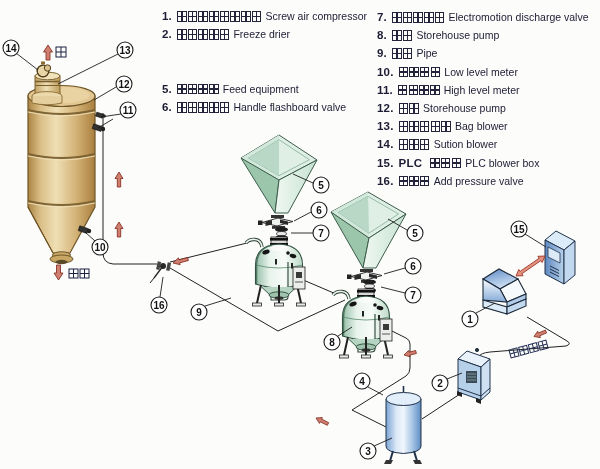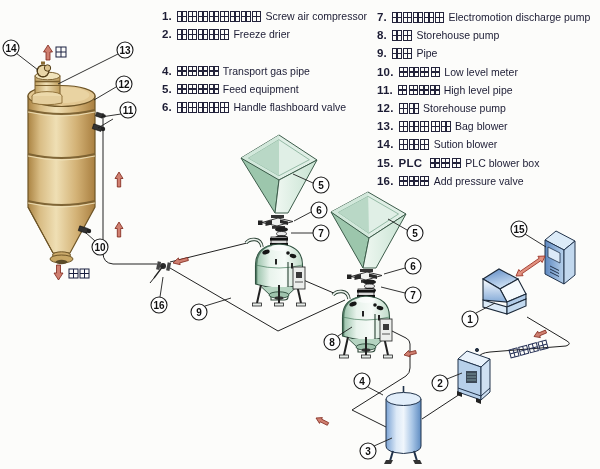--- a/index.html
+++ b/index.html
@@ -331,25 +331,24 @@
       <text x="440" y="386.6" font-size="10" font-weight="bold" text-anchor="middle" fill="#111">2</text>
 <line x1="374" y1="446" x2="392" y2="438" stroke="#1c1c1c" stroke-width="0.9"></line>
       <circle cx="368" cy="451" r="8" fill="#ffffff" stroke="#1c1c1c" stroke-width="1.1"></circle>
       <text x="368" y="454.6" font-size="10" font-weight="bold" text-anchor="middle" fill="#111">3</text>
 <line x1="368" y1="387" x2="383" y2="395" stroke="#1c1c1c" stroke-width="0.9"></line>
       <circle cx="362" cy="381" r="8" fill="#ffffff" stroke="#1c1c1c" stroke-width="1.1"></circle>
       <text x="362" y="384.6" font-size="10" font-weight="bold" text-anchor="middle" fill="#111">4</text>
 </svg>
 <div class="L" style="left:162px;top:10.0px"><b>1.</b><span class="c"></span><span class="c"></span><span class="c"></span><span class="c"></span><span class="c"></span><span class="c"></span><span class="c"></span><span class="c"></span><span class="e">Screw air compressor</span></div>
 <div class="L" style="left:162px;top:28.2px"><b>2.</b><span class="c"></span><span class="c"></span><span class="c"></span><span class="c"></span><span class="c"></span><span class="e">Freeze drier</span></div>
-<div class="L" style="left:162px;top:64.6px"><b>4.</b><span class="c"></span><span class="c"></span><span class="c"></span><span class="c"></span><span class="e">Transport gas pipe</span></div>
 <div class="L" style="left:162px;top:82.8px"><b>5.</b><span class="c"></span><span class="c"></span><span class="c"></span><span class="c"></span><span class="e">Feed equipment</span></div>
 <div class="L" style="left:162px;top:101.0px"><b>6.</b><span class="c"></span><span class="c"></span><span class="c"></span><span class="c"></span><span class="c"></span><span class="e">Handle flashboard valve</span></div>
-<div class="L" style="left:377px;top:11.0px"><b>7.</b><span class="c"></span><span class="c"></span><span class="c"></span><span class="c"></span><span class="c"></span><span class="e">Electromotion discharge pump</span></div>
+<div class="L" style="left:377px;top:11.0px"><b>7.</b><span class="c"></span><span class="c"></span><span class="c"></span><span class="c"></span><span class="c"></span><span class="e">Electromotion discharge valve</span></div>
 <div class="L" style="left:377px;top:29.2px"><b>8.</b><span class="c"></span><span class="c"></span><span class="e">Storehouse pump</span></div>
 <div class="L" style="left:377px;top:47.4px"><b>9.</b><span class="c"></span><span class="c"></span><span class="e">Pipe</span></div>
 <div class="L" style="left:377px;top:65.6px"><b>10.</b><span class="c"></span><span class="c"></span><span class="c"></span><span class="c"></span><span class="e">Low level meter</span></div>
-<div class="L" style="left:377px;top:83.8px"><b>11.</b><span class="c"></span><span class="c"></span><span class="c"></span><span class="c"></span><span class="e">High level pipe</span></div>
+<div class="L" style="left:377px;top:83.8px"><b>11.</b><span class="c"></span><span class="c"></span><span class="c"></span><span class="c"></span><span class="e">High level meter</span></div>
 <div class="L" style="left:377px;top:102.0px"><b>12.</b><span class="c"></span><span class="c"></span><span class="e">Storehouse pump</span></div>
 <div class="L" style="left:377px;top:120.2px"><b>13.</b><span class="c"></span><span class="c"></span><span class="c"></span><span class="c"></span><span class="c"></span><span class="e">Bag blower</span></div>
 <div class="L" style="left:377px;top:138.4px"><b>14.</b><span class="c"></span><span class="c"></span><span class="c"></span><span class="e">Sution blower</span></div>
 <div class="L" style="left:377px;top:156.6px"><b>15.</b><b>PLC</b> <span class="c"></span><span class="c"></span><span class="c"></span><span class="e">PLC blower box</span></div>
 <div class="L" style="left:377px;top:174.8px"><b>16.</b><span class="c"></span><span class="c"></span><span class="c"></span><span class="e">Add pressure valve</span></div>
 </div>
 </body></html>

